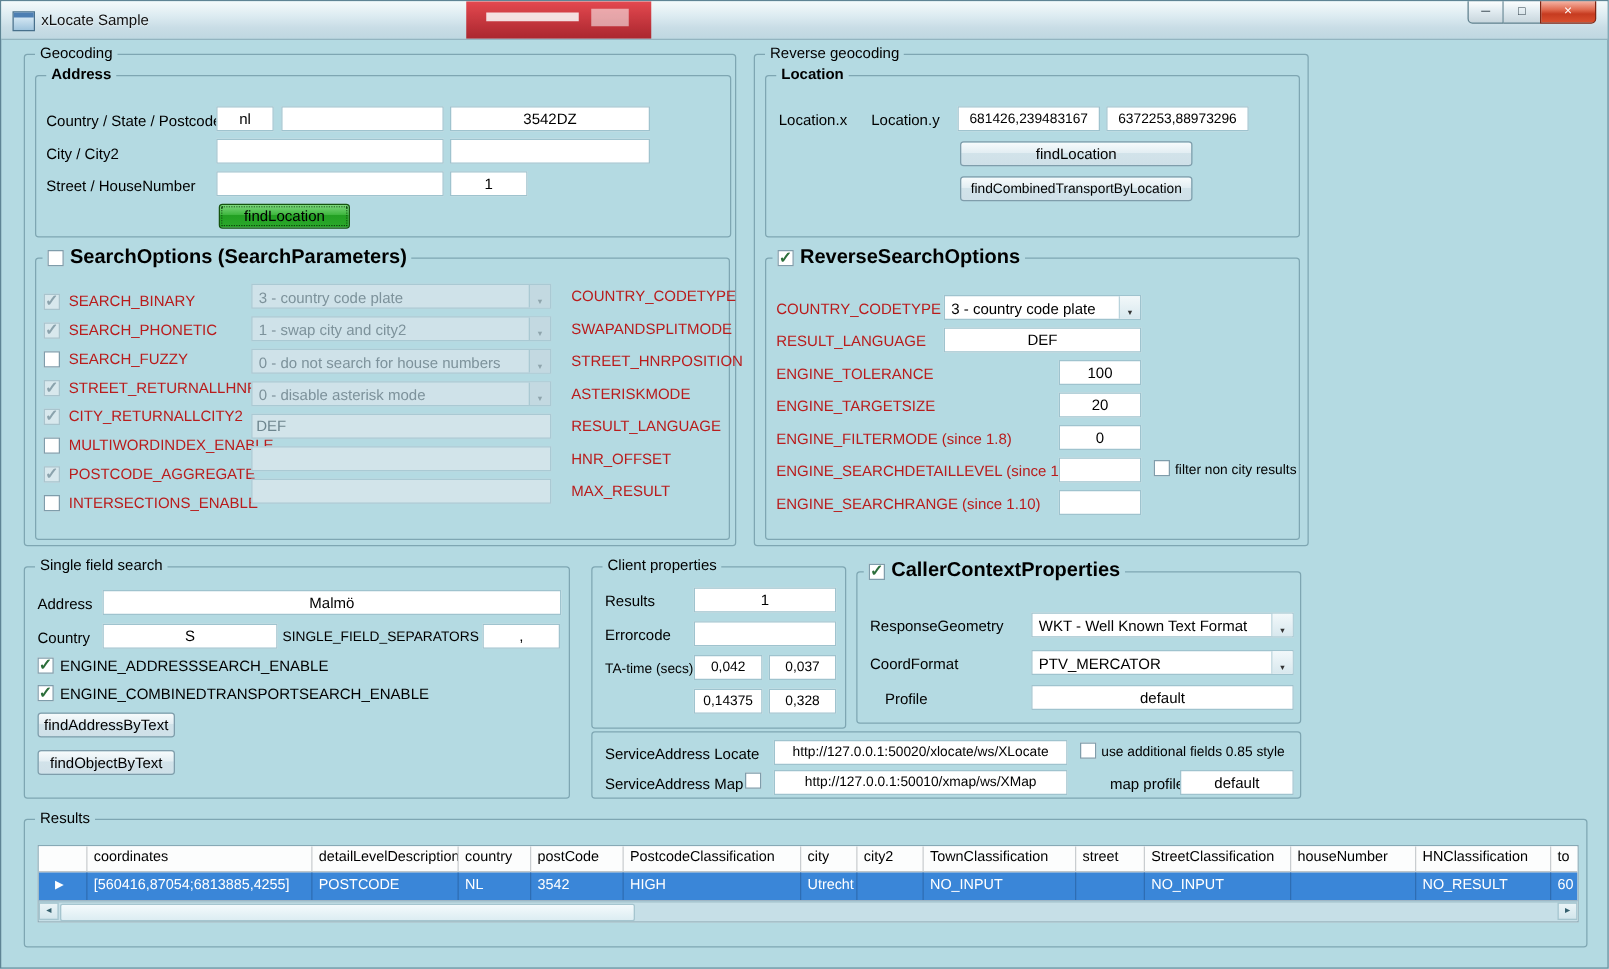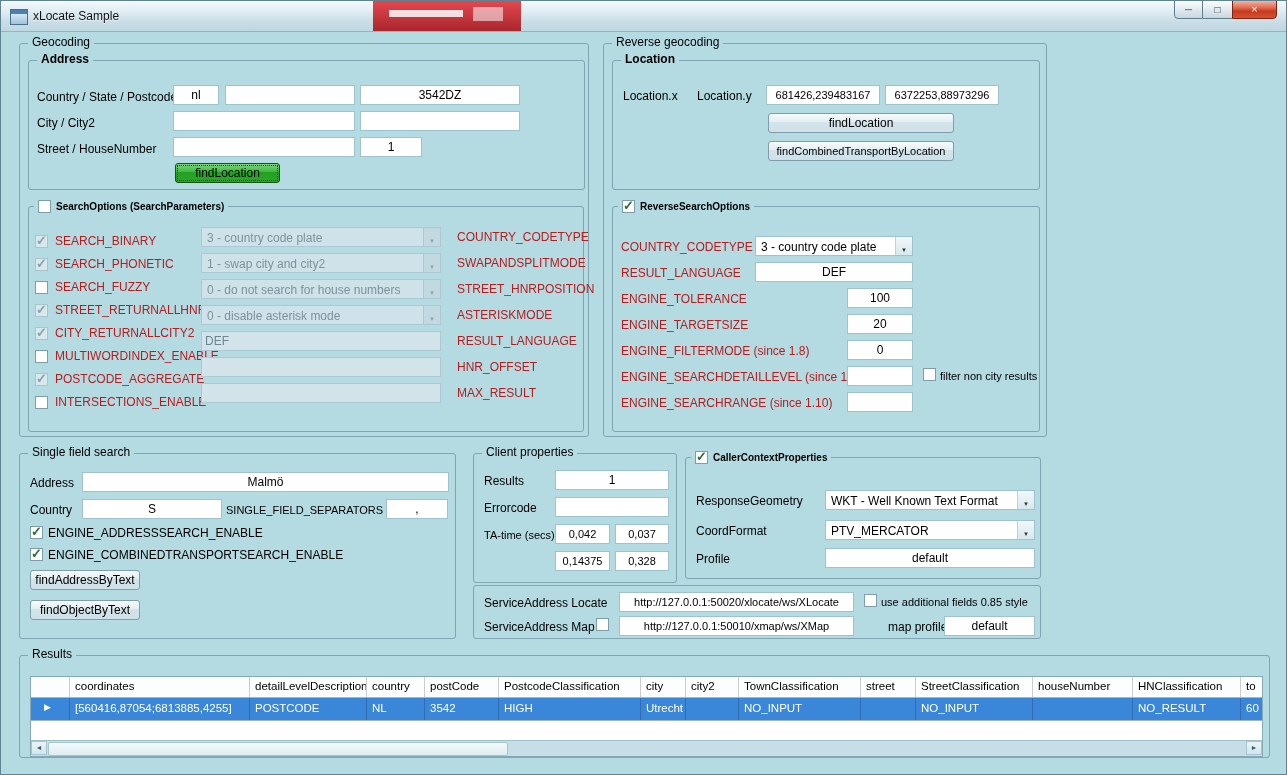--- a/index.html
+++ b/index.html
@@ -38,21 +38,21 @@
     border-color:#7d2513; }
 
   
   .group { position:absolute; border:1px solid #7ea6b2; border-radius:3px; box-sizing:border-box; }
   .glabel { position:absolute; top:-9px; left:8px; background:#b4dae2; padding:0 4px;
     font-size:12px; white-space:nowrap; }
   .bold { font-weight:bold; }
   .ghead { position:absolute; top:-10px; left:5px; background:#b4dae2; padding:0 4px;
     display:flex; align-items:center; gap:5px; height:18px; }
   .ghead .cb { position:relative; flex:none; }
-  .ghead .gtitle { font-weight:bold; font-size:10px; white-space:nowrap; }
+  .ghead .gtitle { font-weight:bold; font-size:16px; white-space:nowrap; }
 
   
   .lbl { position:absolute; font-size:12px; color:#000; white-space:nowrap; }
   .tlab { color:#b91c1c; }
   .sm { font-size:11px; }
 
   
   .tb { position:absolute; height:20px; box-sizing:border-box; border:1px solid #9fc3ce;
     background:#fff; font-family:"Liberation Sans",sans-serif; font-size:12px; padding:0 3px; color:#000; }
   .tb.center { text-align:center; }
@@ -282,39 +282,39 @@
     <span class="lbl" style="left:10px;top:36px">ResponseGeometry</span>
     <div class="combo" style="left:139px;top:32px;width:210px">
       <span class="combo-text">WKT - Well Known Text Format</span>
       <span class="combo-arrow"><span class="arr">▼</span></span>
     </div>
     <span class="lbl" style="left:10px;top:66px">CoordFormat</span>
     <div class="combo" style="left:139px;top:62px;width:210px">
       <span class="combo-text">PTV_MERCATOR</span>
       <span class="combo-arrow"><span class="arr">▼</span></span>
     </div>
-    <span class="lbl" style="left:10px;top:94px">Profile</span>
+    <span class="lbl" style="left:22px;top:94px">Profile</span>
     <input class="tb center" style="left: 139px; top: 90px; width: 210px;" value="default">
   </div>
 
   <div class="group" style="left:472px;top:584px;width:568px;height:54px">
     <span class="lbl" style="left:10px;top:10px">ServiceAddress Locate</span>
     <input class="tb center small" style="left: 145px; top: 6px; width: 235px;" value="http://127.0.0.1:50020/xlocate/ws/XLocate">
     <span class="cb" style="left:390px;top:8px" data-checked="false"></span>
     <span class="lbl sm" style="left:407px;top:10px">use additional fields 0.85 style</span>
     <span class="lbl" style="left:10px;top:34px">ServiceAddress Map</span>
     <span class="cb" style="left:122px;top:32px" data-checked="false"></span>
     <input class="tb center small" style="left: 145px; top: 30px; width: 235px;" value="http://127.0.0.1:50010/xmap/ws/XMap">
     <span class="lbl" style="left:414px;top:34px">map profile</span>
     <input class="tb center" style="left: 470px; top: 30px; width: 91px;" value="default">
   </div>
 
   <div class="group" style="left:18px;top:654px;width:1251px;height:103px">
     <span class="glabel">Results</span>
-    <div class="grid" style="left:10px;top:20px;width:1233px;height:81px">
+    <div class="grid" style="left:10px;top:20px;width:1233px;height:62px">
       <div class="grid-header">
         <div class="hcell" style="width:39px"></div>
         <div class="hcell" style="width:180px">coordinates</div>
         <div class="hcell" style="width:117px">detailLevelDescription</div>
         <div class="hcell" style="width:58px">country</div>
         <div class="hcell" style="width:74px">postCode</div>
         <div class="hcell" style="width:142px">PostcodeClassification</div>
         <div class="hcell" style="width:45px">city</div>
         <div class="hcell" style="width:53px">city2</div>
         <div class="hcell" style="width:122px">TownClassification</div>

